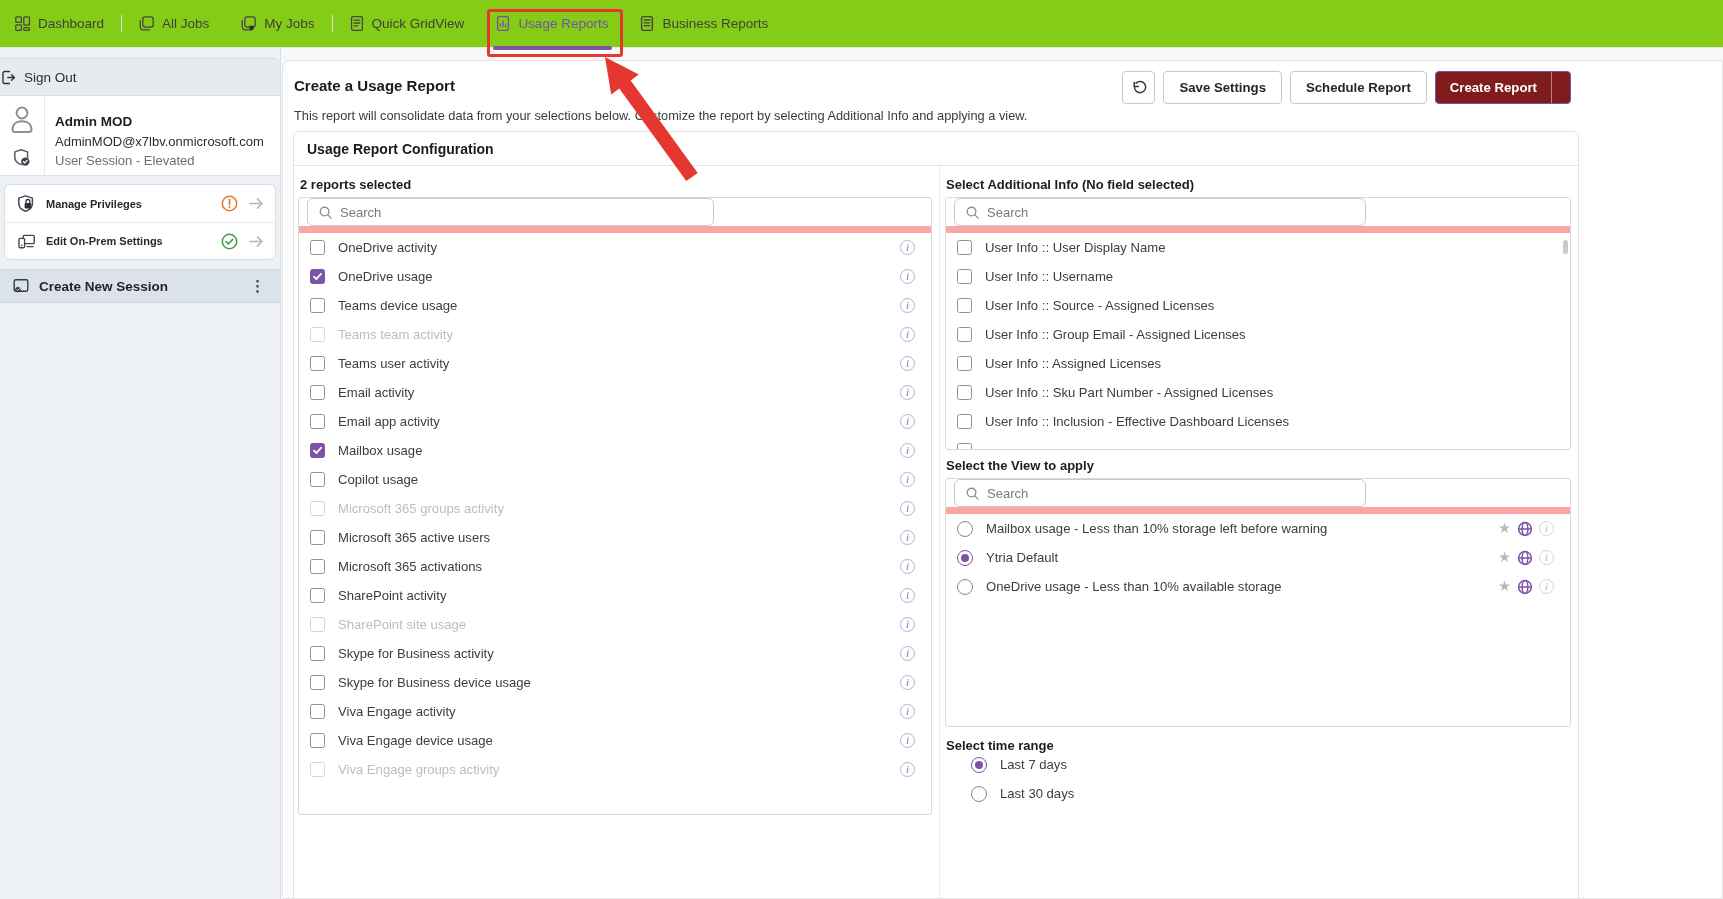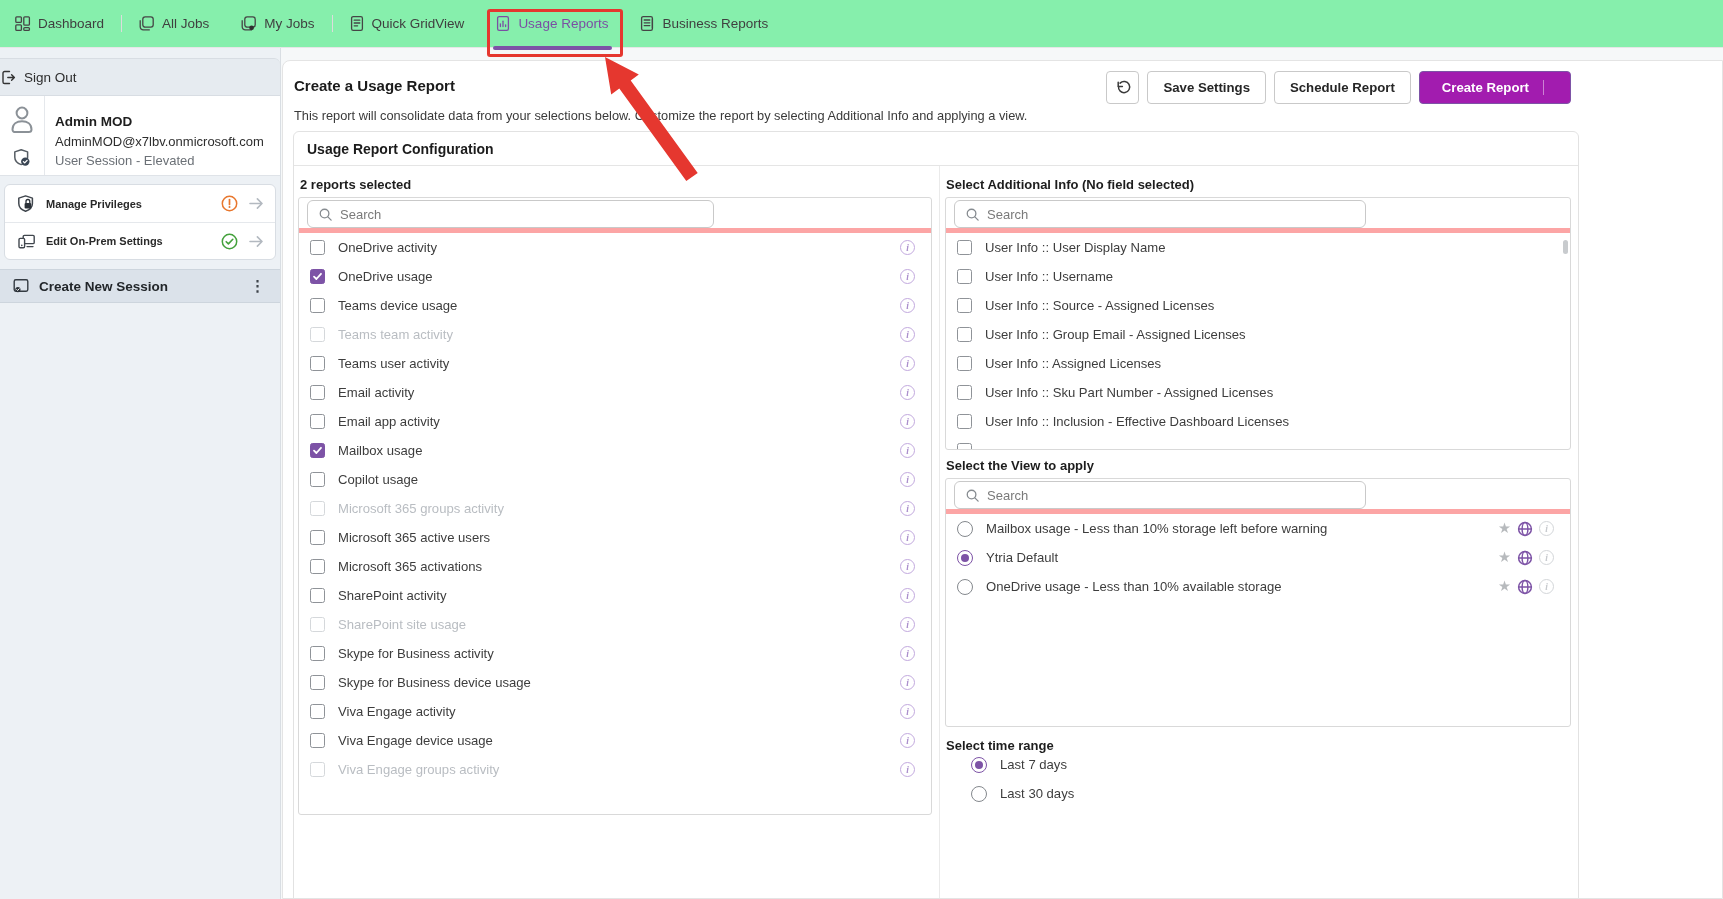--- a/index.html
+++ b/index.html
@@ -1,20 +1,20 @@
 <!DOCTYPE html>
 <html><head>
 <meta charset="utf-8">
 <style>
   * { margin:0; padding:0; box-sizing:border-box; }
   html,body { width:1723px; height:899px; }
   body { position:relative; font-family:"Liberation Sans", sans-serif; background:#fff; overflow:hidden; color:#333; }
 
   
-  .topnav { position:absolute; left:0; top:0; right:0; height:48px; background:#86efac;
+  .topnav { position:absolute; left:0; top:0; right:0; height:48px; background:#84cc16;
             border-bottom:1px solid #e6e6e6; display:flex; align-items:center; padding-left:14px; z-index:20; }
   .nav-item { position:relative; display:flex; align-items:center; gap:7px; height:48px;
               font-size:13.5px; color:#3f3f3f; margin-right:31px; cursor:pointer; white-space:nowrap; }
   .nav-item.active { color:#7a4fa3; }
   .nav-item.active::after { content:""; position:absolute; left:-2px; right:-4px; bottom:-2px; height:4px;
                             background:#7d53a6; border-radius:3px; }
   .nav-sep { width:1px; height:17px; background:#dcdcdc; margin:0 16px 0 -14px; }
   .ic { display:inline-flex; align-items:center; justify-content:center; line-height:0; }
   .anno-box { position:absolute; left:-8px; right:-15px; top:9px; bottom:-9px;
               border:3px solid #e5372f; border-radius:3px; z-index:55; pointer-events:none; }
@@ -45,36 +45,36 @@
   
   .main-strip { position:absolute; left:281px; top:48px; right:0; bottom:0; background:#f6f8f9; }
   .main-card { position:absolute; left:282px; top:60px; right:0; bottom:0; background:#fff;
                border:1px solid #e4e4e4; border-radius:8px 0 0 0; overflow:hidden; }
   .page-title { position:absolute; left:11px; top:16px; font-size:15px; font-weight:bold; color:#1b1b1b; }
   .page-subtitle { position:absolute; left:11px; top:47px; font-size:12.8px; color:#3a3a3a; }
   .toolbar { position:absolute; top:10px; right:151px; display:flex; gap:8px; align-items:center; }
   .btn { height:33px; background:#fff; border:1px solid #c9c9c9; border-radius:4px; font-family:inherit;
          font-size:13.2px; font-weight:bold; color:#262626; padding:0 15px; cursor:pointer; display:flex; align-items:center; }
   .btn-icon { width:33px; padding:0; justify-content:center; }
-  .btn-primary { background:#a21caf; border-color:#7d53a6; color:#fff; padding:8px; overflow:hidden; }
+  .btn-primary { background:#7f1d1d; border-color:#7d53a6; color:#fff; padding:0; overflow:hidden; }
   .btn-primary .bp-main { padding:0 14px; display:flex; align-items:center; height:100%; }
   .btn-primary .bp-div { width:1px; height:100%; background:rgba(255,255,255,.45); }
   .btn-primary .bp-tail { width:18px; height:100%; }
 
   .config { position:absolute; left:10px; top:70px; width:1286px; height:1000px;
             border:1px solid #e2e2e2; border-radius:6px 6px 0 0; background:#fff; }
   .config-title { height:34px; line-height:34px; padding:0 13px; font-size:14px; font-weight:bold;
                   color:#1b1b1b; border-bottom:1px solid #e5e5e5; }
   .config-body { position:relative; height:965px; }
   .col-left  { position:absolute; left:0; top:0; width:645px; height:100%; }
   .col-right { position:absolute; left:645px; top:0; right:0; height:100%; border-left:1px solid #eaeaea; }
   .sect-title { position:absolute; font-size:13px; font-weight:bold; color:#1d1d1d; }
 
   .list-box { position:absolute; background:#fff; border:1px solid #d9d9d9; border-radius:3px; overflow:hidden; }
-  .search-row { height:35px; border-bottom:5px solid #fca5a5; display:flex; align-items:flex-end; padding-left:8px; }
+  .search-row { height:35px; border-bottom:7px solid #fca5a5; display:flex; align-items:flex-end; padding-left:8px; }
   .search-box { height:28px; border:1px solid #c9c9c9; border-radius:6px; display:flex; align-items:center;
                 gap:7px; padding:0 10px; background:#fff; }
   .search-box input { border:none; outline:none; flex:1; font-family:inherit; font-size:13px; color:#333; background:transparent; }
   .search-box input::placeholder { color:#7a7a7a; }
 
   .chk-row, .radio-row { height:29px; display:flex; align-items:center; padding:0 16px 0 11px; gap:13px; cursor:pointer; }
   .row-label { flex:1; font-size:13.1px; color:#3d3d3d; white-space:nowrap; overflow:hidden; }
   .row-label.disabled { color:#b9bdc2; }
 
   .cbx { width:15px; height:15px; border:1.4px solid #8f9398; border-radius:2.5px; background:#fff;

